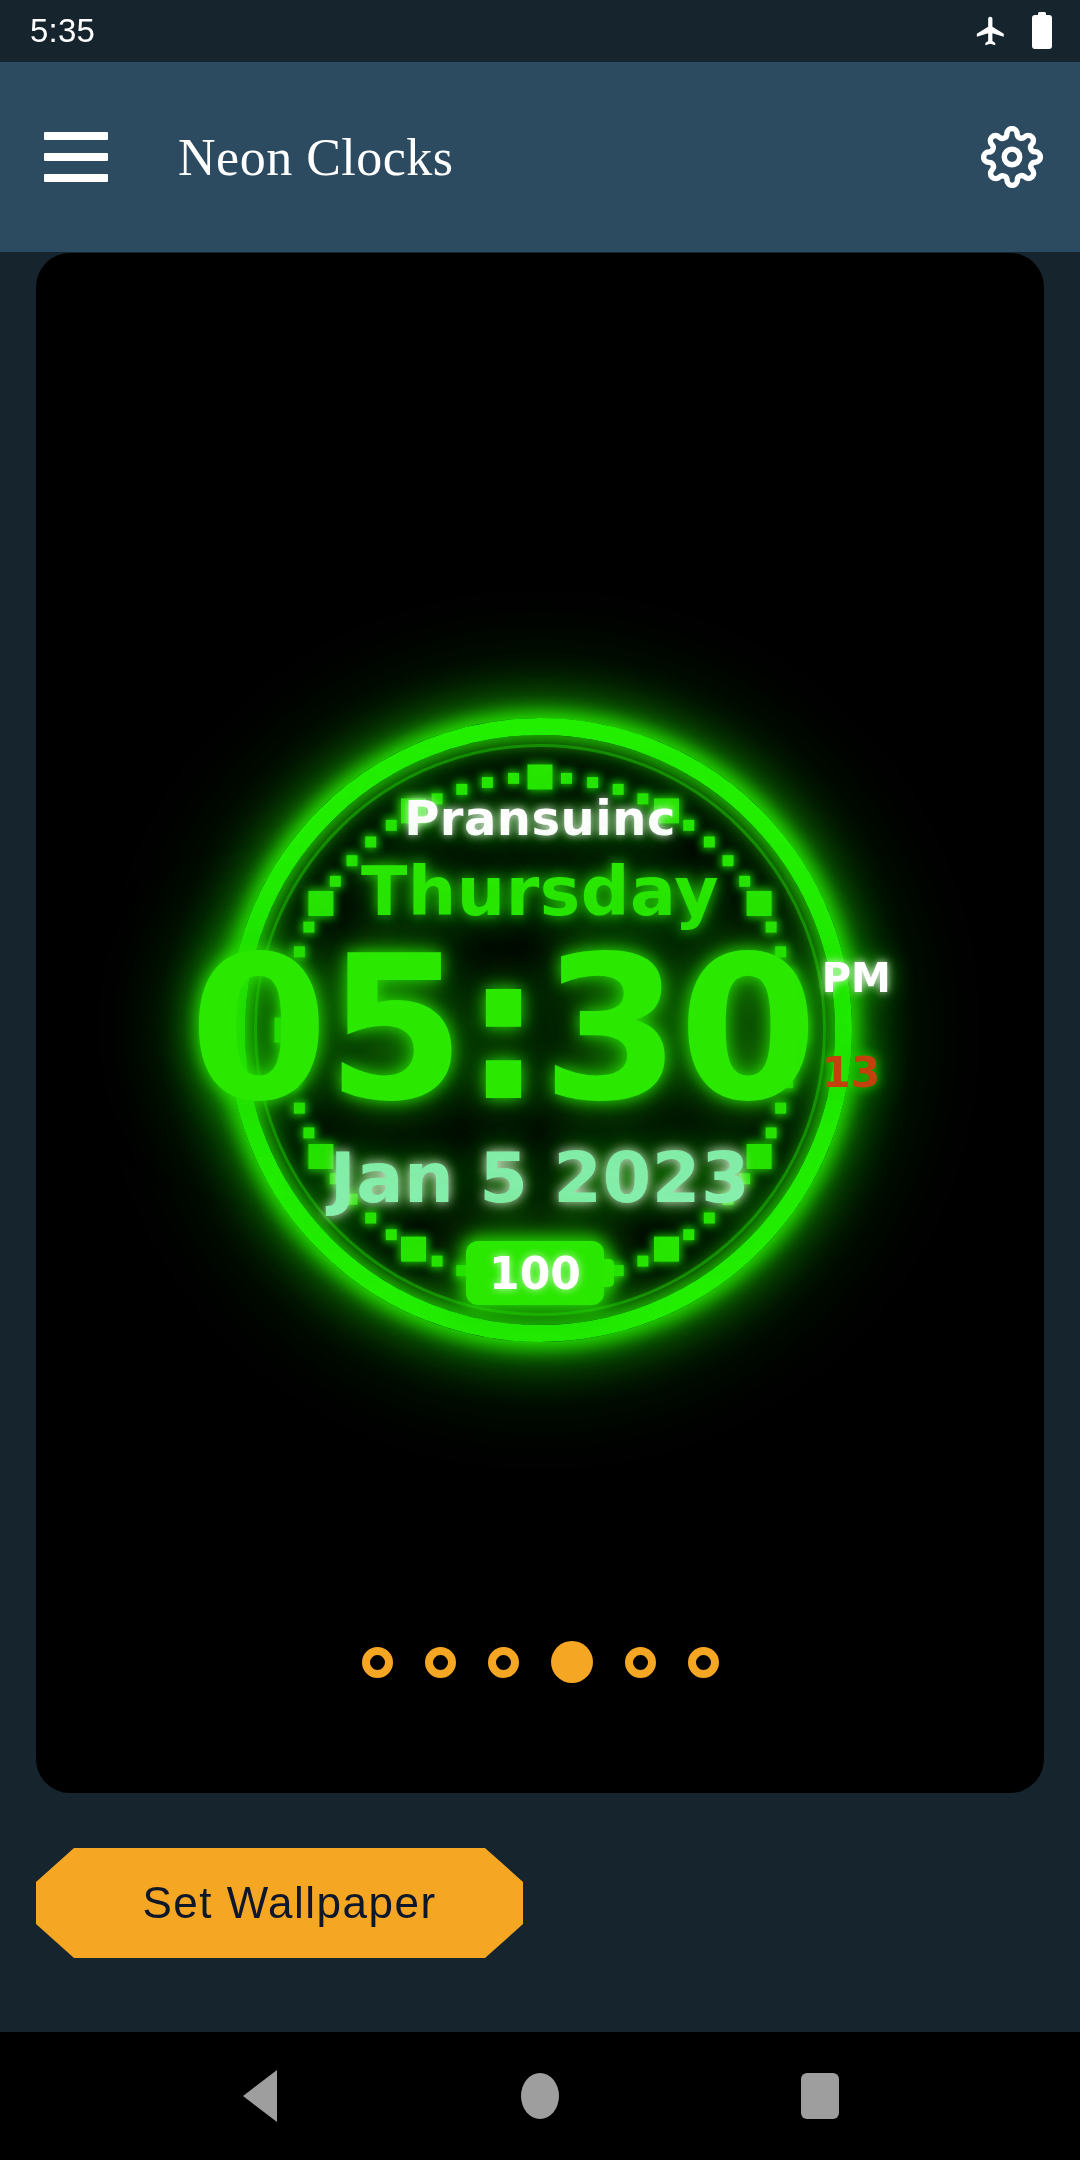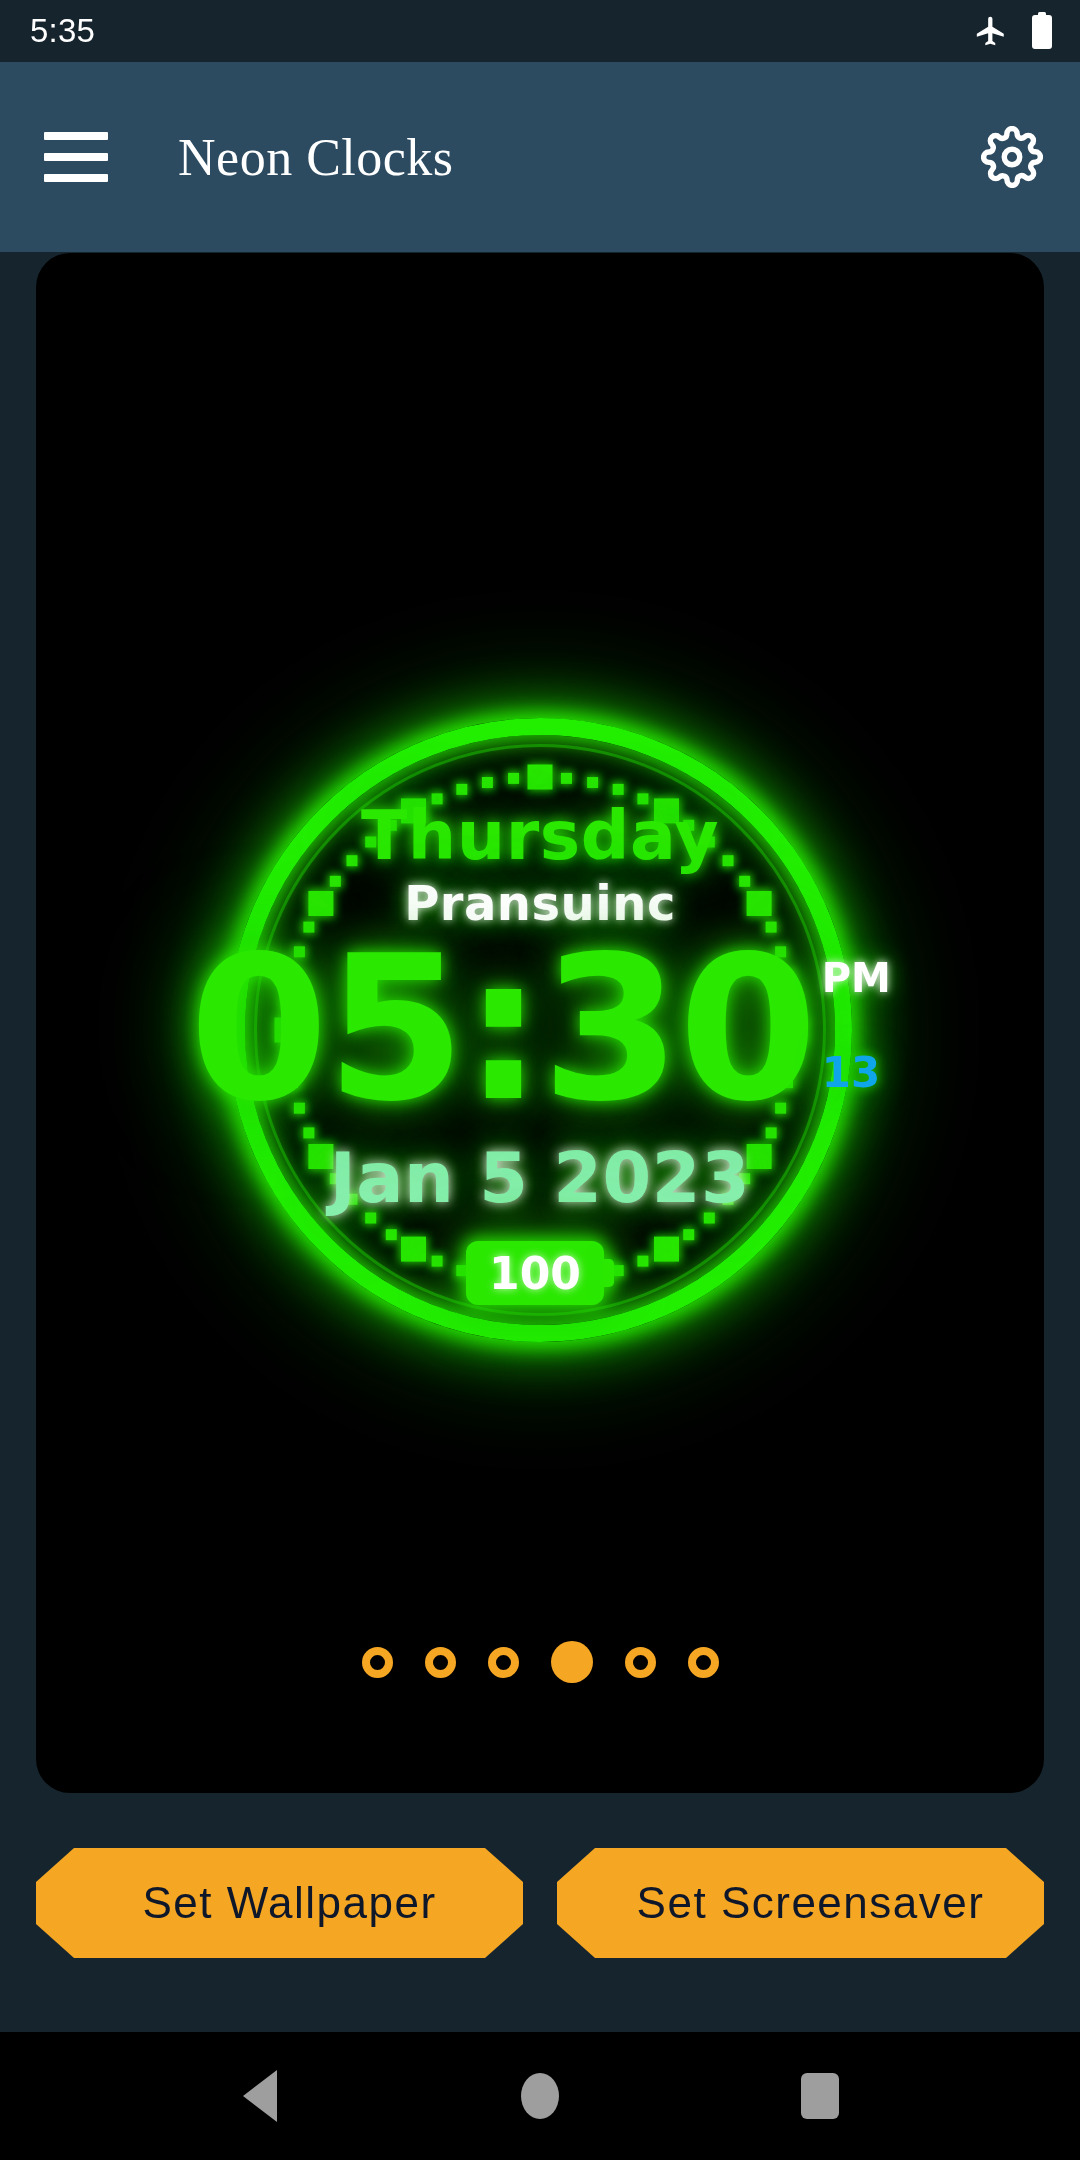--- a/index.html
+++ b/index.html
@@ -173,21 +173,21 @@
   #meridiem-text {
     color:#ffffff;
     font-size:40px;
     font-family:"DejaVu Sans", sans-serif;
     font-weight:600;
     text-shadow:
       0 0 9px rgba(255,255,255,0.9),
       0 0 24px rgba(40,230,0,0.8);
   }
   #seconds-text {
-    color:#0ea5e9;
+    color:#c2410c;
     font-size:42px;
     font-family:"DejaVu Sans", sans-serif;
     font-weight:700;
     text-shadow:
       0 0 12px rgba(40,230,0,0.9),
       0 0 30px rgba(30,200,0,0.6);
   }
 
   #date-text {
     margin-top:6px;
@@ -535,22 +535,22 @@
           </div>
           <div class="tick tick-minor" style="transform: translate(-58.1px, -252.97px);">
             <i></i>
           </div>
           <div class="tick tick-minor" style="transform: translate(-31.95px, -257.11px);">
             <i></i>
           </div>
         </div>
 
       <div id="clock-readout">
+        <div id="brand-text">Pransuinc</div>
         <div id="weekday-text">Thursday</div>
-        <div id="brand-text">Pransuinc</div>
 
         <div id="time-row">
           <div id="time-main">05:30</div>
           <div id="time-side">
             <div id="meridiem-text">PM</div>
             <div id="seconds-text">13</div>
           </div>
         </div>
 
         <div id="date-text">Jan 5 2023</div>
@@ -570,23 +570,20 @@
         <div class="page-dot active"></div>
         <div class="page-dot"></div>
         <div class="page-dot"></div>
       </div>
   </div>
 
   <div id="action-row">
     <button class="action-button">
       <span>Set Wallpaper</span>
     </button>
-    <button class="action-button">
-      <span>Set Screensaver</span>
-    </button>
   </div>
 
   <div id="nav-bar">
     <div class="nav-button">
       <div id="nav-back-icon"></div>
     </div>
     <div class="nav-button">
       <div id="nav-home-icon"></div>
     </div>
     <div class="nav-button">

